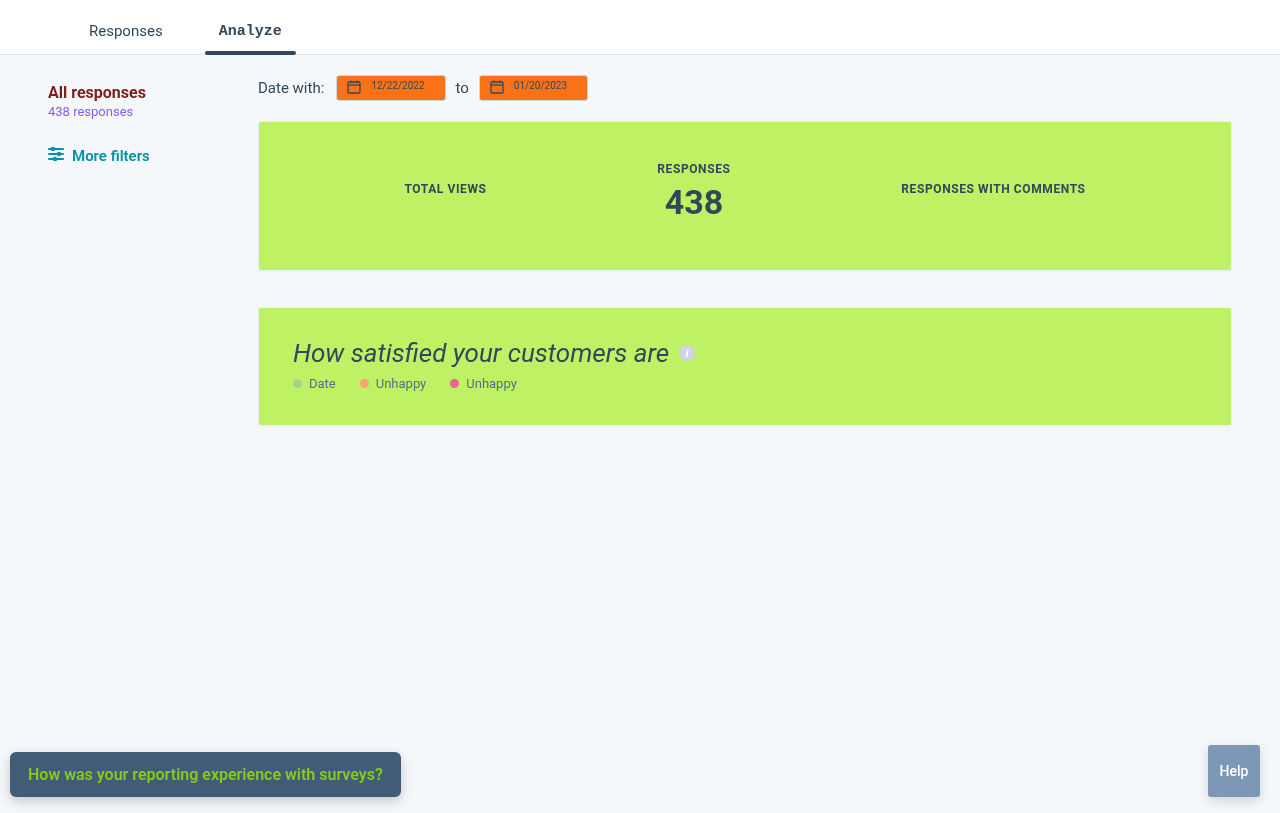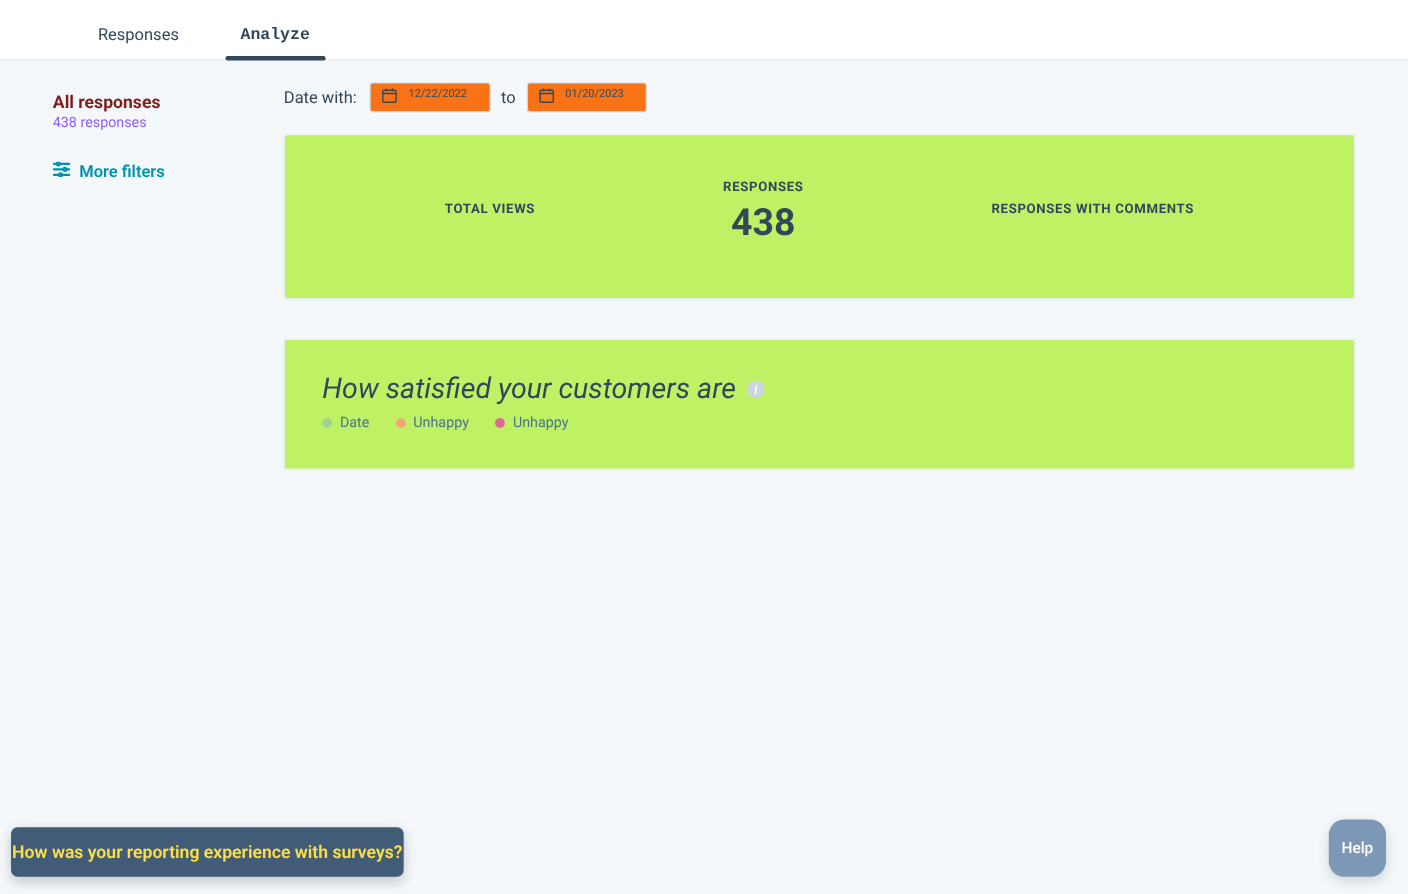--- a/index.html
+++ b/index.html
@@ -157,37 +157,37 @@
     height: 380px;
     margin-top: 10px;
   }
 
   
   .feedback-pill {
     position: absolute;
     left: 10px;
     bottom: 16px;
     background: #425b76;
-    color: #fde047;
-    padding: 13px 1px;
+    color: #84cc16;
+    padding: 13px 18px;
     border-radius: 6px;
     font-size: 16px;
     font-weight: 600;
     box-shadow: 0 4px 12px rgba(0,0,0,0.2);
     cursor: pointer;
   }
 
   
   .help-bubble {
     position: absolute;
     right: 20px;
     bottom: 16px;
     width: 52px; height: 52px;
     background: #7c98b6;
-    border-radius: 14px;
+    border-radius: 3px;
     display: flex;
     align-items: center;
     justify-content: center;
     color: #fff;
     font-size: 14px;
     font-weight: 500;
     cursor: pointer;
     box-shadow: 0 4px 12px rgba(0,0,0,0.15);
   }
 

